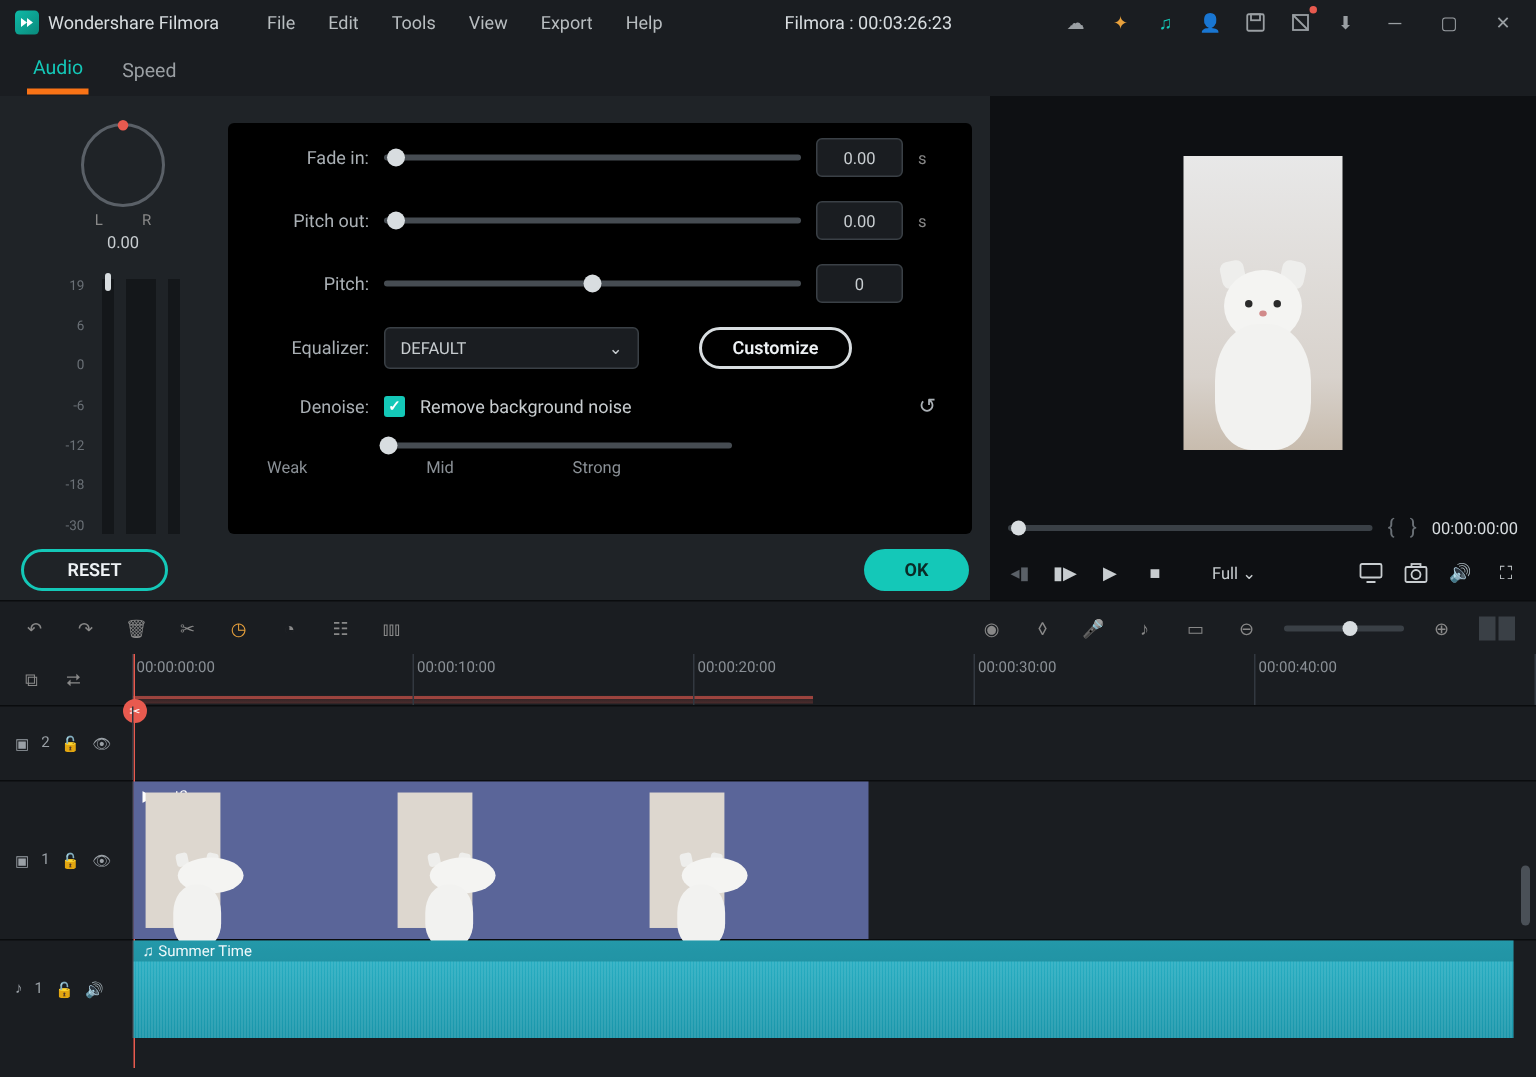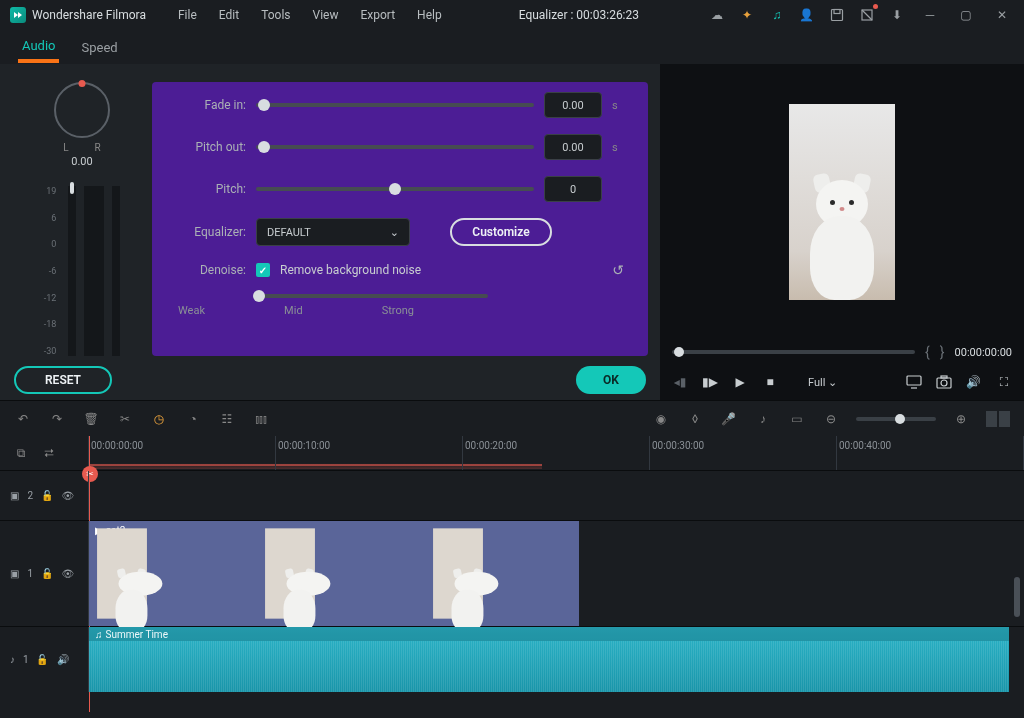--- a/index.html
+++ b/index.html
@@ -21,28 +21,28 @@
 .audio-top { flex: 1; display: flex; padding: 18px 12px 4px 12px; }
 .pan-meter { width: 140px; display: flex; flex-direction: column; align-items: center; }
 .pan-knob { width: 56px; height: 56px; border: 2px solid #5a6067; border-radius: 50%; position: relative; }
 .pan-knob::after { content: ''; position: absolute; top: -4px; left: 50%; transform: translateX(-50%); width: 7px; height: 7px; background: #e85a4f; border-radius: 50%; }
 .pan-lr { display: flex; gap: 26px; font-size: 10px; color: #888; margin-top: 4px; }
 .pan-val { font-size: 11px; color: #c8cdd0; margin-top: 2px; }
 .meters { display: flex; gap: 8px; margin-top: 18px; }
 .scale { display: flex; flex-direction: column; justify-content: space-between; align-items: flex-end; font-size: 9px; color: #6a7076; height: 170px; padding-right: 4px; }
 .meter-bar { width: 20px; height: 170px; background: #14171a; }
 .meter-bar.thin { width: 8px; }
-.controls { flex: 1; padding-left: 26px; padding-right: 24px; background: #4c1d95; border-radius: 4px; padding-top: 10px; overflow: hidden; }
+.controls { flex: 1; padding-left: 26px; padding-right: 24px; background: #000000; border-radius: 4px; padding-top: 10px; overflow: hidden; }
 .crow { display: flex; align-items: center; margin-bottom: 16px; gap: 10px; }
 .clabel { width: 68px; text-align: right; font-size: 12px; color: #aab0b5; }
 .hslider { flex: 1; height: 4px; background: #464c52; border-radius: 2px; position: relative; }
 .hslider .thumb { position: absolute; top: 50%; transform: translate(-50%, -50%); width: 12px; height: 12px; background: #d8dde0; border-radius: 50%; }
 .value-box { width: 58px; height: 26px; background: #1a1d21; border: 1px solid #3a4046; border-radius: 4px; display: flex; align-items: center; justify-content: center; font-size: 11px; }
 .unit { width: 12px; font-size: 11px; color: #888; }
-.select-box { width: 154px; height: 28px; background: #1a1d21; border: 1px solid #3a4046; border-radius: 4px; display: flex; align-items: center; padding: 0 10px; font-size: 11px; color: #c8cdd0; justify-content: space-between; cursor: pointer; }
+.select-box { width: 170px; height: 28px; background: #1a1d21; border: 1px solid #3a4046; border-radius: 4px; display: flex; align-items: center; padding: 0 10px; font-size: 11px; color: #c8cdd0; justify-content: space-between; cursor: pointer; }
 .custom-btn { width: 102px; height: 28px; border: 2px solid #d8dde0; border-radius: 14px; background: transparent; color: #eef2f5; font-size: 12px; font-weight: 600; cursor: pointer; }
 .check { width: 14px; height: 14px; background: #14c8b8; border-radius: 2px; display: inline-flex; align-items: center; justify-content: center; color: #fff; font-size: 10px; font-weight: bold; }
 .denoise-row .dlabel { font-size: 12px; color: #c8cdd0; }
 .denoise-slider { margin-left: 76px; margin-top: 4px; }
 .sstrength { display: flex; justify-content: space-between; font-size: 11px; color: #8a9096; width: 236px; margin-top: 6px; }
 .undo-icon-sm { color: #aab0b5; cursor: pointer; margin-left: auto; font-size: 14px; }
 .audio-bottom { height: 48px; display: flex; align-items: center; padding: 0 14px; justify-content: space-between; background: #1f2327; }
 .reset-btn { width: 98px; height: 28px; border: 2px solid #14c8b8; border-radius: 14px; background: transparent; color: #eef2f5; font-size: 12px; font-weight: 600; cursor: pointer; }
 .ok-btn { width: 70px; height: 28px; background: #14c8b8; border-radius: 14px; border: none; color: #0a2b27; font-weight: 700; font-size: 12px; cursor: pointer; }
 .preview { flex: 1; background: #0e1013; display: flex; flex-direction: column; }
@@ -112,21 +112,21 @@
       </svg>
     </div>
   <div class="brand">Wondershare Filmora</div>
   <div class="menu-item">File</div>
   <div class="menu-item">Edit</div>
   <div class="menu-item">Tools</div>
   <div class="menu-item">View</div>
   <div class="menu-item">Export</div>
   <div class="menu-item">Help</div>
   <div class="spacer"></div>
-  <div class="doc-title">Equalizer : 00:03:26:23</div>
+  <div class="doc-title">Filmora : 00:03:26:23</div>
   <div class="spacer"></div>
   <div class="right-icons">
     <div class="tb-icon">☁</div>
     <div class="tb-icon" style="color:#e8a13c">✦</div>
     <div class="tb-icon" style="color:#14c8b8">♫</div>
     <div class="tb-icon">👤</div>
     <div class="tb-icon">
         <svg width="14" height="14" viewBox="0 0 14 14" fill="none" stroke="currentColor" stroke-width="1.2">
           <rect x="1.5" y="1.5" width="11" height="11" rx="1"></rect>
           <rect x="4" y="1.5" width="6" height="4"></rect>

